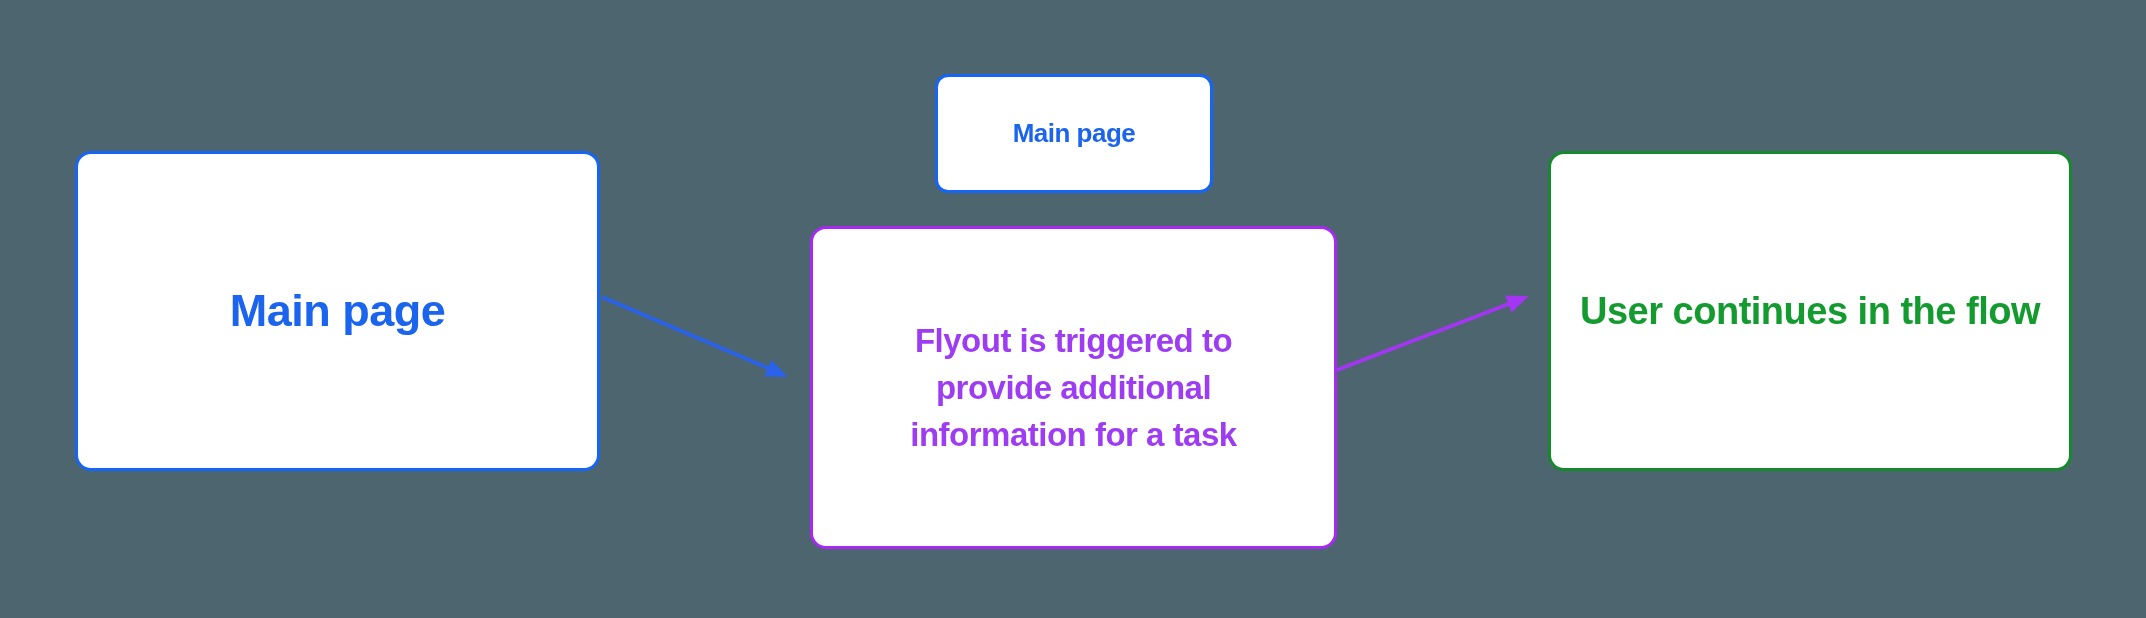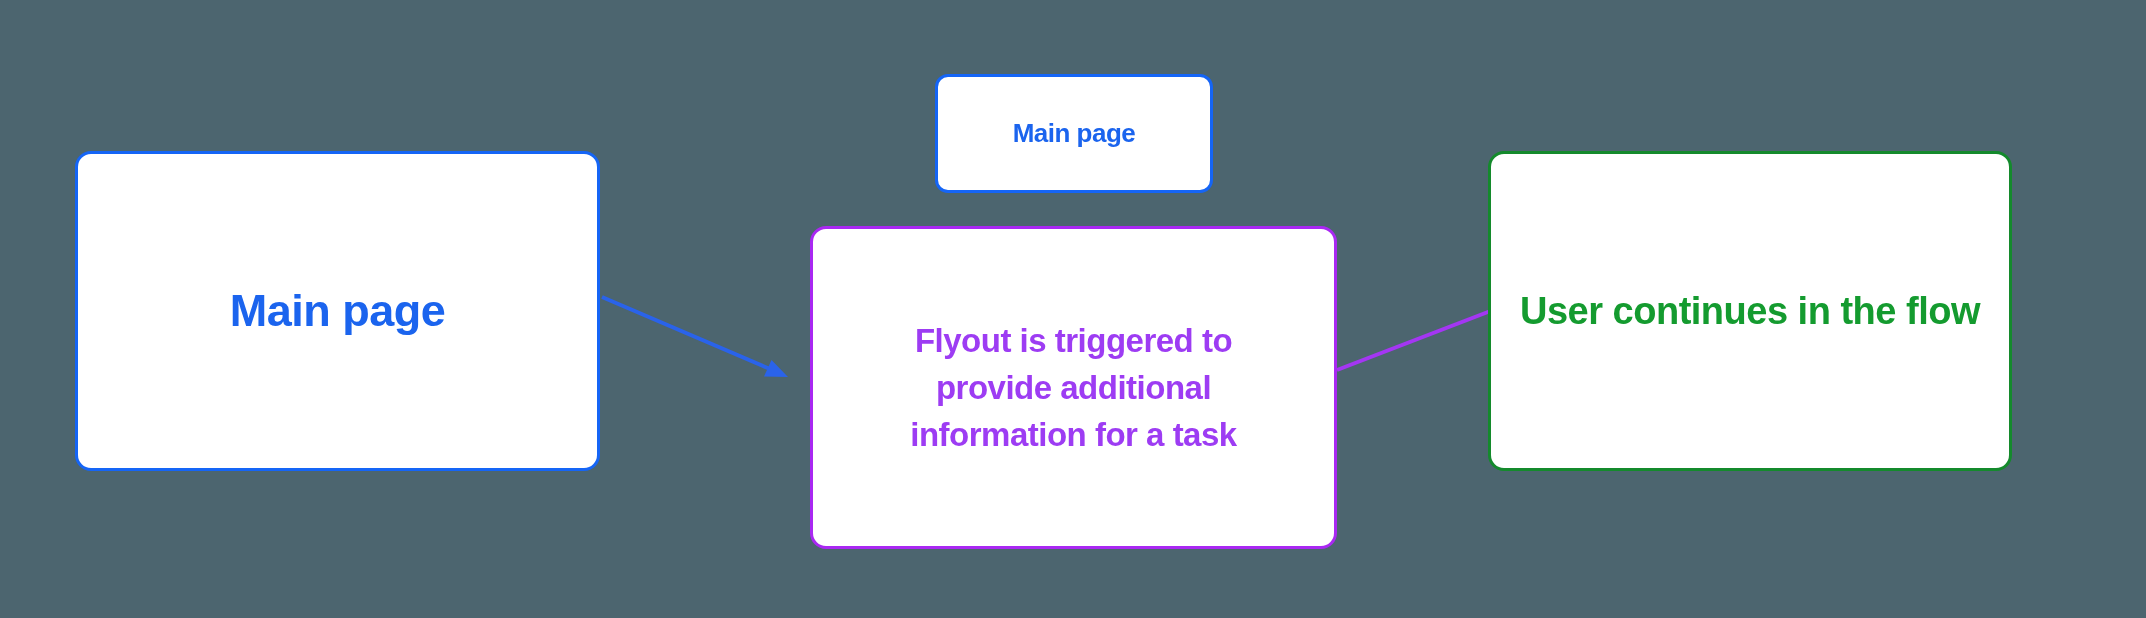--- a/index.html
+++ b/index.html
@@ -62,21 +62,21 @@
     left: 810px;
     top: 210px;
     width: 527px;
     height: 323px;
   }
   .node-flyout .node-label {
     font-size: 33px;
     line-height: 47px;
   }
   .node-user-flow {
-    left: 1488px;
+    left: 1548px;
     top: 135px;
     width: 524px;
     height: 320px;
   }
   .node-user-flow .node-label {
     font-size: 38px;
   }
 </style>
 </head>
 <body>

